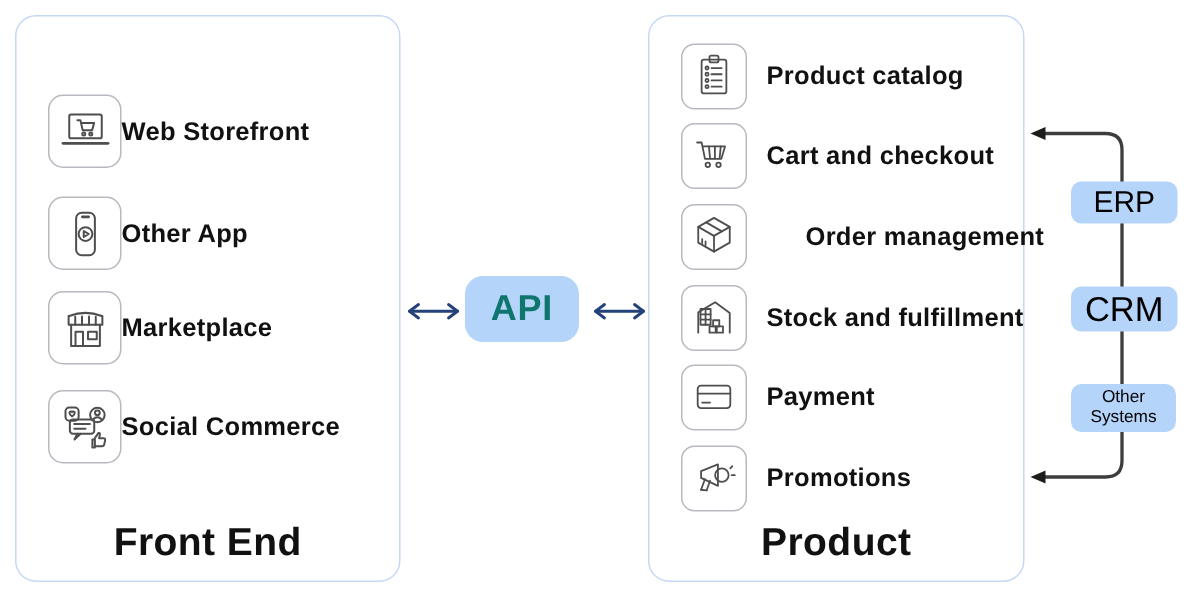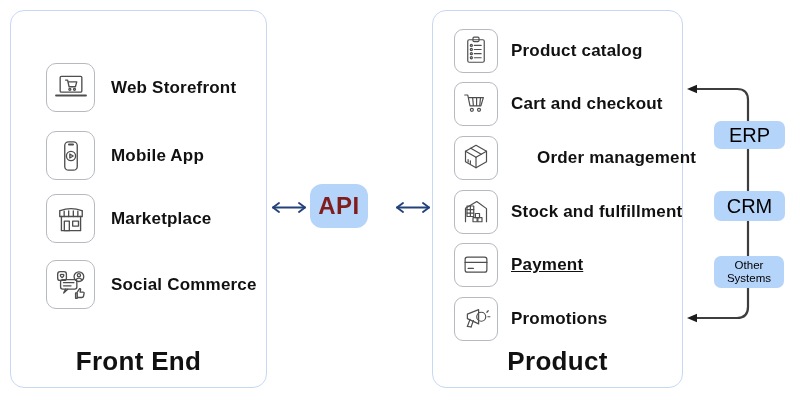--- a/index.html
+++ b/index.html
@@ -13,35 +13,35 @@
   }
   .panel-frontend{left:10px;top:10px;width:257px;height:378px;}
   .panel-backend{left:432px;top:10px;width:251px;height:378px;}
   .row{position:absolute;display:flex;align-items:center;}
   .icon-tile{
     border:1.3px solid #b6b9bf;border-radius:10px;background:#fff;box-sizing:border-box;
     display:flex;align-items:center;justify-content:center;flex:0 0 auto;
   }
   .fe-tile{width:49px;height:49px;}
   .be-tile{width:44px;height:44px;border-radius:9px;}
-  .fe-row{left:35px;gap:16px;}
+  .fe-row{left:21px;}
   .be-row{left:21px;gap:13px;}
   .item-label{font-size:17px;font-weight:700;letter-spacing:.2px;white-space:nowrap;}
   .panel-title{
     position:absolute;left:0;right:0;bottom:10px;text-align:center;
     font-size:26px;font-weight:800;letter-spacing:.3px;
   }
   .blue-box{
     position:absolute;background:#b5d4fa;border-radius:10px;display:flex;
     align-items:center;justify-content:center;box-sizing:border-box;color:#000000;
   }
-  .api-box{left:310px;top:184px;width:58px;height:44px;border-radius:12px;
-    font-size:24px;font-weight:600;letter-spacing:.5px;color:#7f1d1d;text-align:right;}
+  .api-box{left:310px;top:184px;width:76px;height:44px;border-radius:12px;
+    font-size:24px;font-weight:600;letter-spacing:.5px;color:#0f766e;text-align:right;}
   .erp-box{left:714px;top:121px;width:71px;height:28px;border-radius:7px;font-size:20px;font-weight:500;}
-  .crm-box{left:714px;top:191px;width:71px;height:30px;border-radius:7px;font-size:20px;font-weight:500;}
+  .crm-box{left:714px;top:191px;width:71px;height:30px;border-radius:7px;font-size:23px;font-weight:500;}
   .other-box{left:714px;top:256px;width:70px;height:32px;border-radius:7px;
     font-size:11.5px;font-weight:500;text-align:center;line-height:1.15;}
   .abs{position:absolute;}
   svg{display:block;}
   .glyph{stroke:#4e4e4e;fill:none;stroke-width:1.6;stroke-linecap:round;stroke-linejoin:round;}
 </style>
 </head>
 <body>
 
 <div class="stage">
@@ -67,21 +67,21 @@
       <span class="icon-tile fe-tile">
         <svg width="40" height="40" viewBox="0 0 48 48">
             <g class="glyph">
           <rect x="16.5" y="7" width="15" height="34" rx="4.5"></rect>
           <path d="M21.5 10.2 h5" stroke-width="2.2"></path>
           <circle cx="24" cy="24" r="5.5"></circle>
           <path d="M22.6 21.6 L26.6 24 L22.6 26.4 Z"></path>
         </g>
           </svg>
       </span>
-      <span class="item-label">Mobile App</span>
+      <span class="item-label">Other App</span>
     </div>
 
     <div class="row fe-row" style="top:183px;">
       <span class="icon-tile fe-tile">
         <svg width="40" height="40" viewBox="0 0 48 48">
             <g class="glyph">
           <path d="M11 14 Q24 9 37 14"></path>
           <path d="M10.5 14 v7 h27 v-7"></path>
           <path d="M15.8 14.6 v6.4 M21.2 14.3 v6.7 M26.8 14.3 v6.7 M32.2 14.6 v6.4"></path>
           <path d="M12.5 21 V38 H35.5 V21"></path>
@@ -195,21 +195,21 @@
           <path d="M12 20.7 h9 M12 25.4 h9 M16.5 16 v14"></path>
           <rect x="20" y="31.5" width="5.5" height="5.5"></rect>
           <rect x="26.5" y="31.5" width="5.5" height="5.5"></rect>
           <rect x="23.2" y="26" width="5.5" height="5.5"></rect>
         </g>
           </svg>
       </span>
       <span class="item-label">Stock and fulfillment</span>
     </div>
 
-    <div class="row be-row" style="top:232px;text-decoration:underline;">
+    <div class="row be-row" style="top:232px;">
       <span class="icon-tile be-tile">
         <svg width="36" height="36" viewBox="0 0 48 48">
             <g class="glyph">
           <rect x="9.5" y="13.5" width="29" height="20" rx="3"></rect>
           <path d="M9.5 20.5 h29"></path>
           <path d="M13.5 28.5 h7"></path>
         </g>
           </svg>
       </span>
       <span class="item-label">Payment</span>

